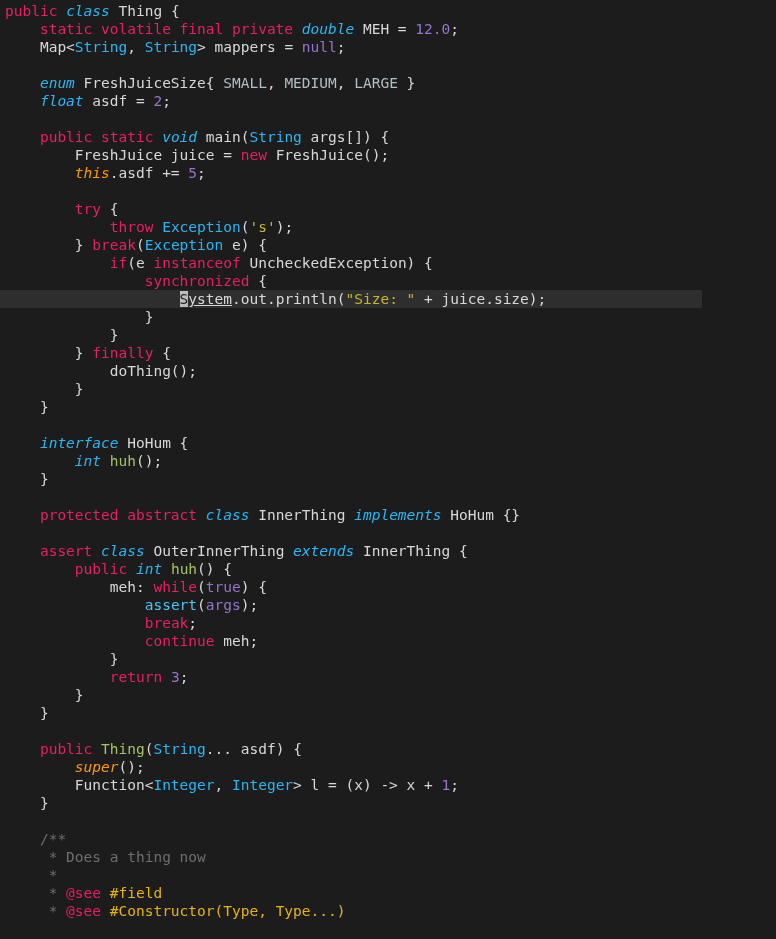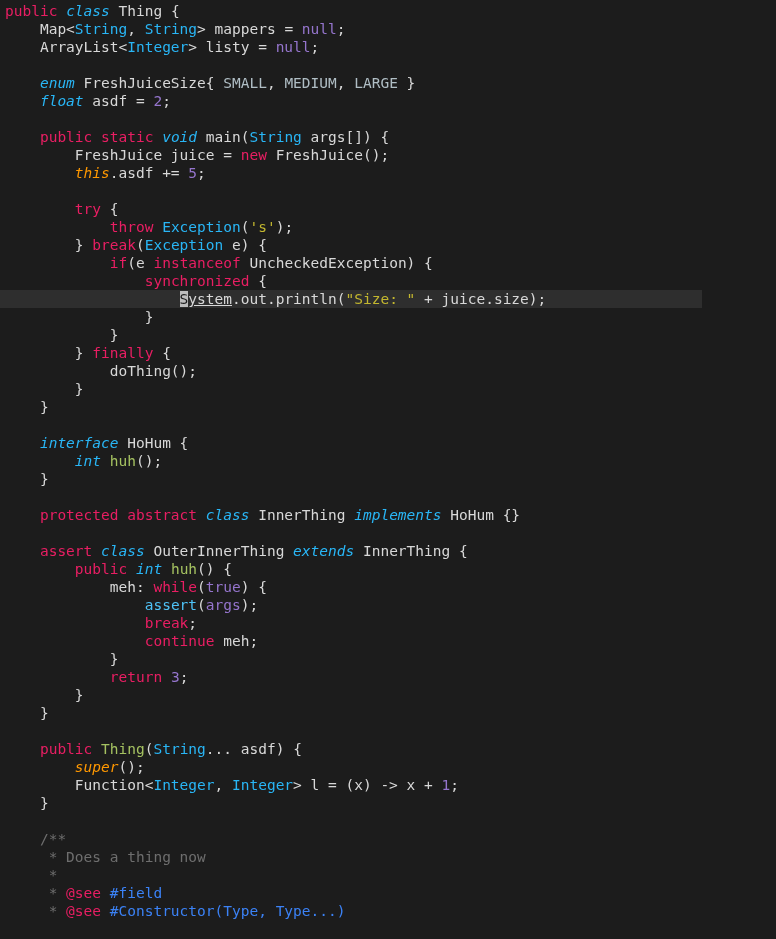--- a/index.html
+++ b/index.html
@@ -39,32 +39,32 @@
   .type    { color: #29b6f6; } 
   .cls     { color: #d8d8d8; }              
   .num     { color: #9575cd; }              
   .str     { color: #c3b72f; }              
   .chr     { color: #c3b72f; }              
   .self    { color: #ff9800; font-style: italic; } 
   .fn      { color: #a5c261; }              
   .bi      { color: #4fc3f7; }              
   .com     { color: #6e6e6e; }              
   .doctag  { color: #e91e63; }              
-  .docref  { color: #3b82f6; margin-top: 23px; }              
+  .docref  { color: #eab308; margin-top: 23px; }              
   .enumc   { color: #b0bec5; }              
   .link    { color: #d8d8d8; text-decoration: underline; }
   .caret   { background: #bdbdbd; color: #1c1c1c; }
 </style>
 </head>
 <body>
 
 <div id="editor" style="background: rgb(28, 28, 28); color: rgb(216, 216, 216);">
     <div class="line"><span class="kw">public</span><span class="cls"> </span><span class="kw2">class</span><span class="cls"> Thing {</span></div>
+    <div class="line"><span class="cls">    </span><span class="kw">static volatile final private</span><span class="cls"> </span><span class="kw2">double</span><span class="cls"> MEH = </span><span class="num">12.0</span><span class="cls">;</span></div>
     <div class="line"><span class="cls">    Map&lt;</span><span class="type">String</span><span class="cls">, </span><span class="type">String</span><span class="cls">&gt; mappers = </span><span class="num">null</span><span class="cls">;</span></div>
-    <div class="line"><span class="cls">    ArrayList&lt;</span><span class="type">Integer</span><span class="cls">&gt; listy = </span><span class="num">null</span><span class="cls">;</span></div>
     <div class="line">&nbsp;</div>
     <div class="line"><span class="cls">    </span><span class="kw2">enum</span><span class="cls"> FreshJuiceSize{ </span><span class="enumc">SMALL</span><span class="cls">, </span><span class="enumc">MEDIUM</span><span class="cls">, </span><span class="enumc">LARGE</span><span class="cls"> }</span></div>
     <div class="line"><span class="cls">    </span><span class="kw2">float</span><span class="cls"> asdf = </span><span class="num">2</span><span class="cls">;</span></div>
     <div class="line">&nbsp;</div>
     <div class="line"><span class="cls">    </span><span class="kw">public static</span><span class="cls"> </span><span class="kw2">void</span><span class="cls"> main(</span><span class="type">String</span><span class="cls"> args[]) {</span></div>
     <div class="line"><span class="cls">        FreshJuice juice = </span><span class="kw">new</span><span class="cls"> FreshJuice();</span></div>
     <div class="line"><span class="cls">        </span><span class="self">this</span><span class="cls">.asdf += </span><span class="num">5</span><span class="cls">;</span></div>
     <div class="line">&nbsp;</div>
     <div class="line"><span class="cls">        </span><span class="kw">try</span><span class="cls"> {</span></div>
     <div class="line"><span class="cls">            </span><span class="kw">throw</span><span class="cls"> </span><span class="type">Exception</span><span class="cls">(</span><span class="chr">'s'</span><span class="cls">);</span></div>

